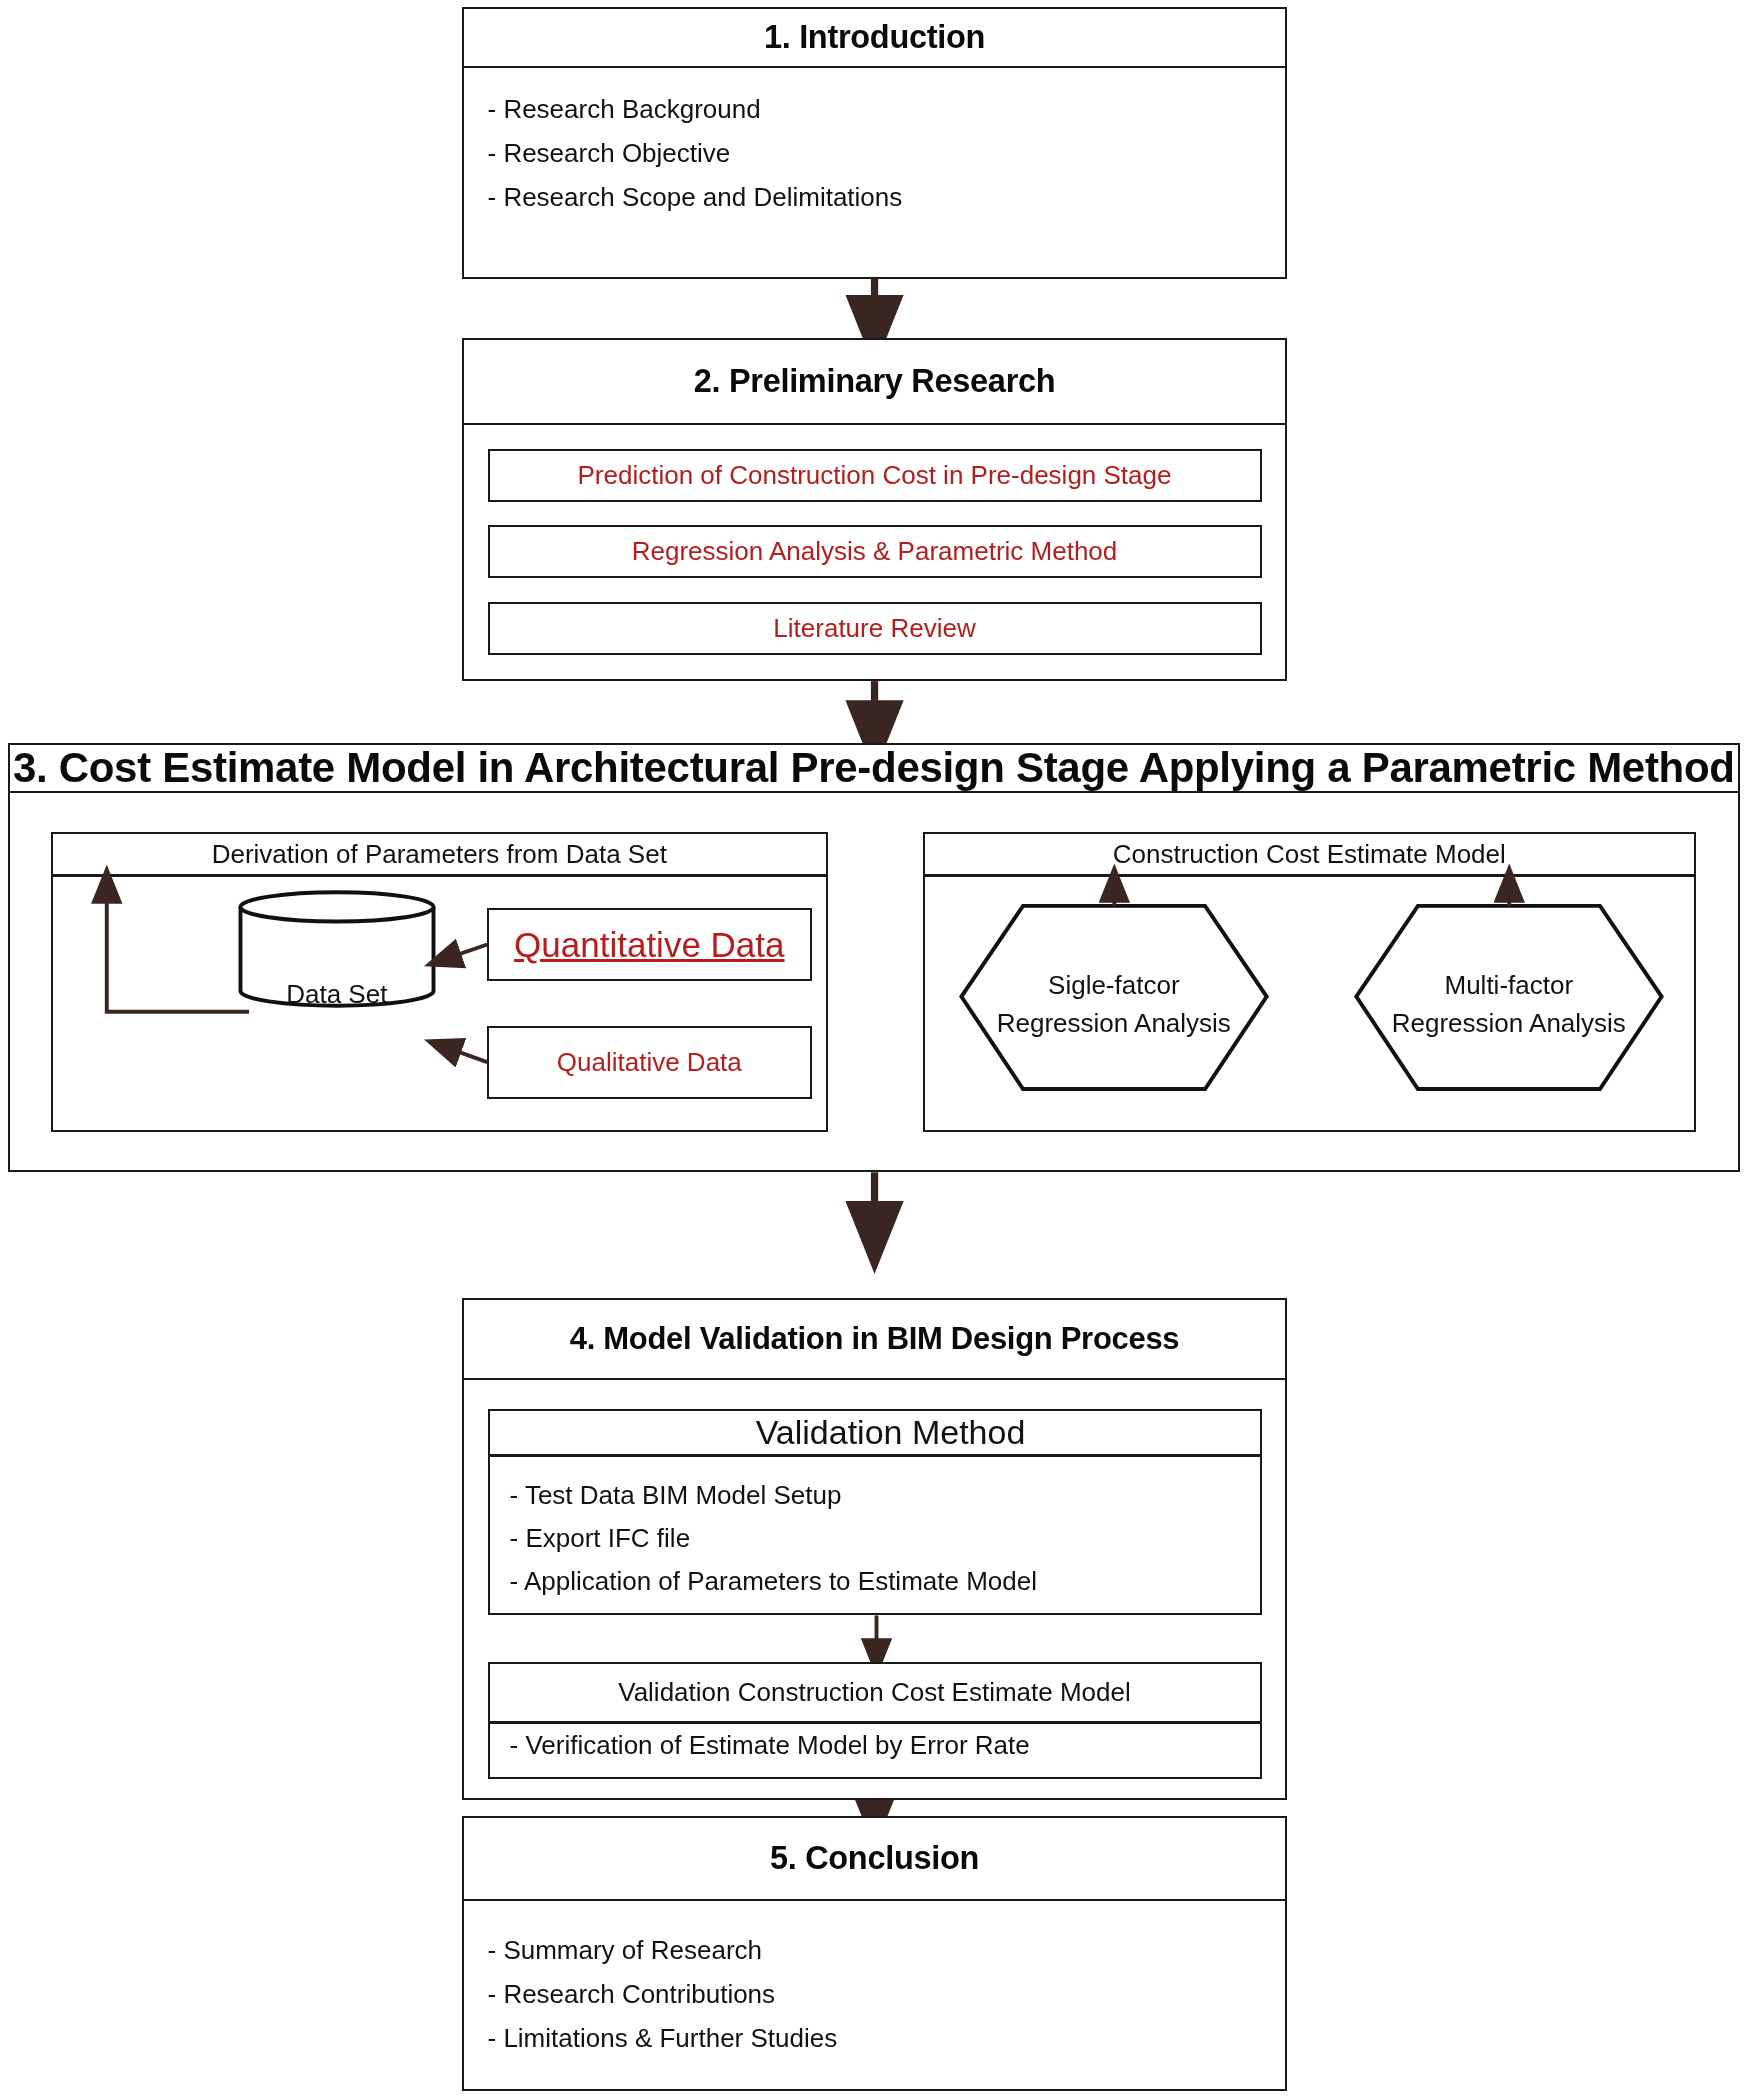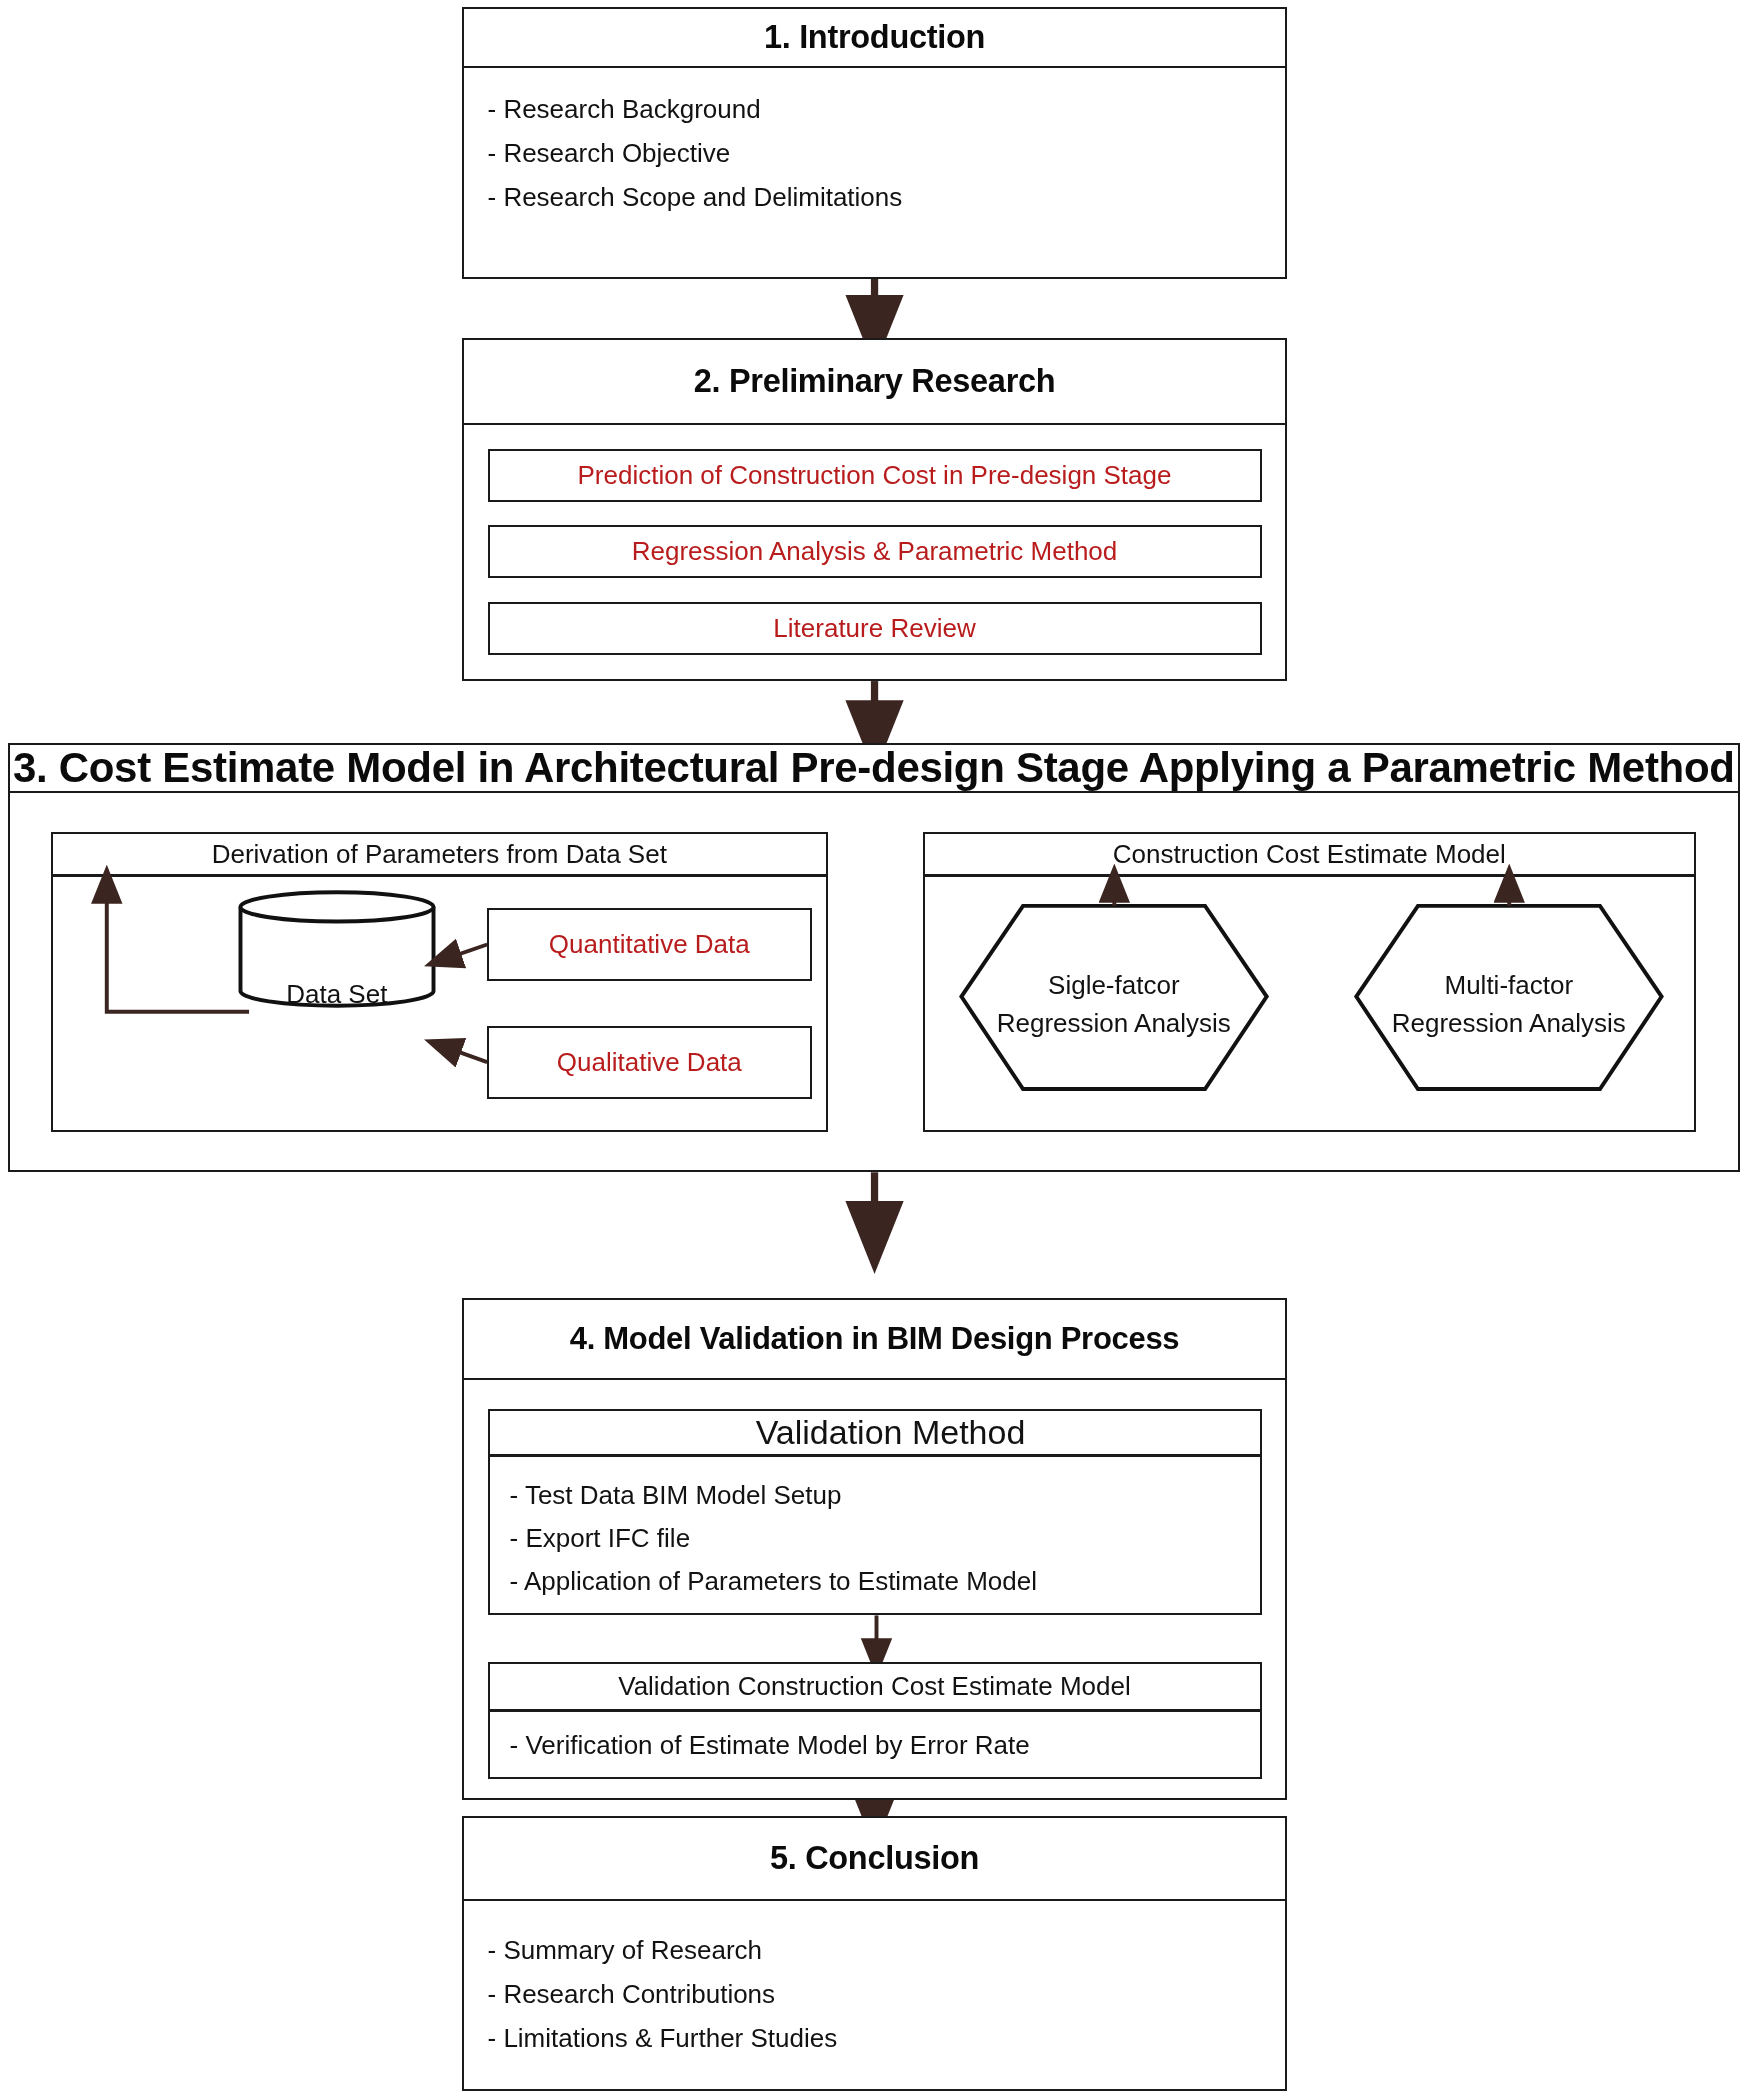--- a/index.html
+++ b/index.html
@@ -98,21 +98,21 @@
       </svg>
 
       <svg class="local" style="left:183px;top:56px;width:202px;height:118px;" viewBox="0 0 360 210">
         <path d="M8 30 L8 180" fill="none" stroke="#111" stroke-width="7"></path>
         <path d="M352 30 L352 180" fill="none" stroke="#111" stroke-width="7"></path>
         <ellipse cx="180" cy="30" rx="172" ry="26" fill="#fff" stroke="#111" stroke-width="7"></ellipse>
         <path d="M8 180 A172 26 0 0 0 352 180" fill="none" stroke="#111" stroke-width="7"></path>
       </svg>
       <div class="lbl" style="left:183px;top:145px;width:202px;text-align:center;font-size:26px;">Data Set</div>
 
-      <div class="subbox" style="left:434px;top:74px;width:325px;height:73px;font-size:26px;">
+      <div class="subbox" style="left:434px;top:74px;width:325px;height:73px;font-size:35px;text-decoration:underline;">
         <span>Quantitative Data</span>
       </div>
       <div class="subbox" style="left:434px;top:192px;width:325px;height:73px;font-size:26px;">
         <span>Qualitative  Data</span>
       </div>
 
       <svg class="local" style="left:0;top:0;width:777px;height:300px;" viewBox="0 0 1387 535">
         <line x1="775" y1="197" x2="694" y2="225" stroke="#3b2520" stroke-width="7" marker-end="url(#ah)"></line>
         <line x1="775" y1="407" x2="694" y2="378" stroke="#3b2520" stroke-width="7" marker-end="url(#ah)"></line>
       </svg>
@@ -155,21 +155,21 @@
         <div>- Export IFC file</div>
         <div>- Application of Parameters to Estimate Model</div>
       </div>
     </div>
 
     <svg class="local" style="left:0;top:0;width:825px;height:502px;" viewBox="0 0 1472 896">
       <line x1="736" y1="563" x2="736" y2="640" stroke="#3b2520" stroke-width="7" marker-end="url(#ah)"></line>
     </svg>
 
     <div class="panel" style="left:23.5px;top:362px;width:774px;height:117px;">
-      <div class="panel-hdr" style="height:48px;font-size:26px;">
+      <div class="panel-hdr" style="height:60px;font-size:26px;">
         <span>Validation Construction Cost Estimate Model</span>
       </div>
       <div class="bullets" style="left:20px;top:62px;font-size:26px;line-height:39px;">
         <div>- Verification of  Estimate Model by Error Rate</div>
       </div>
     </div>
   </div>
 
   <div class="box" style="left:462px;top:1816px;width:825px;height:275px;">
     <div class="hdr" style="top:0;height:83px;">

